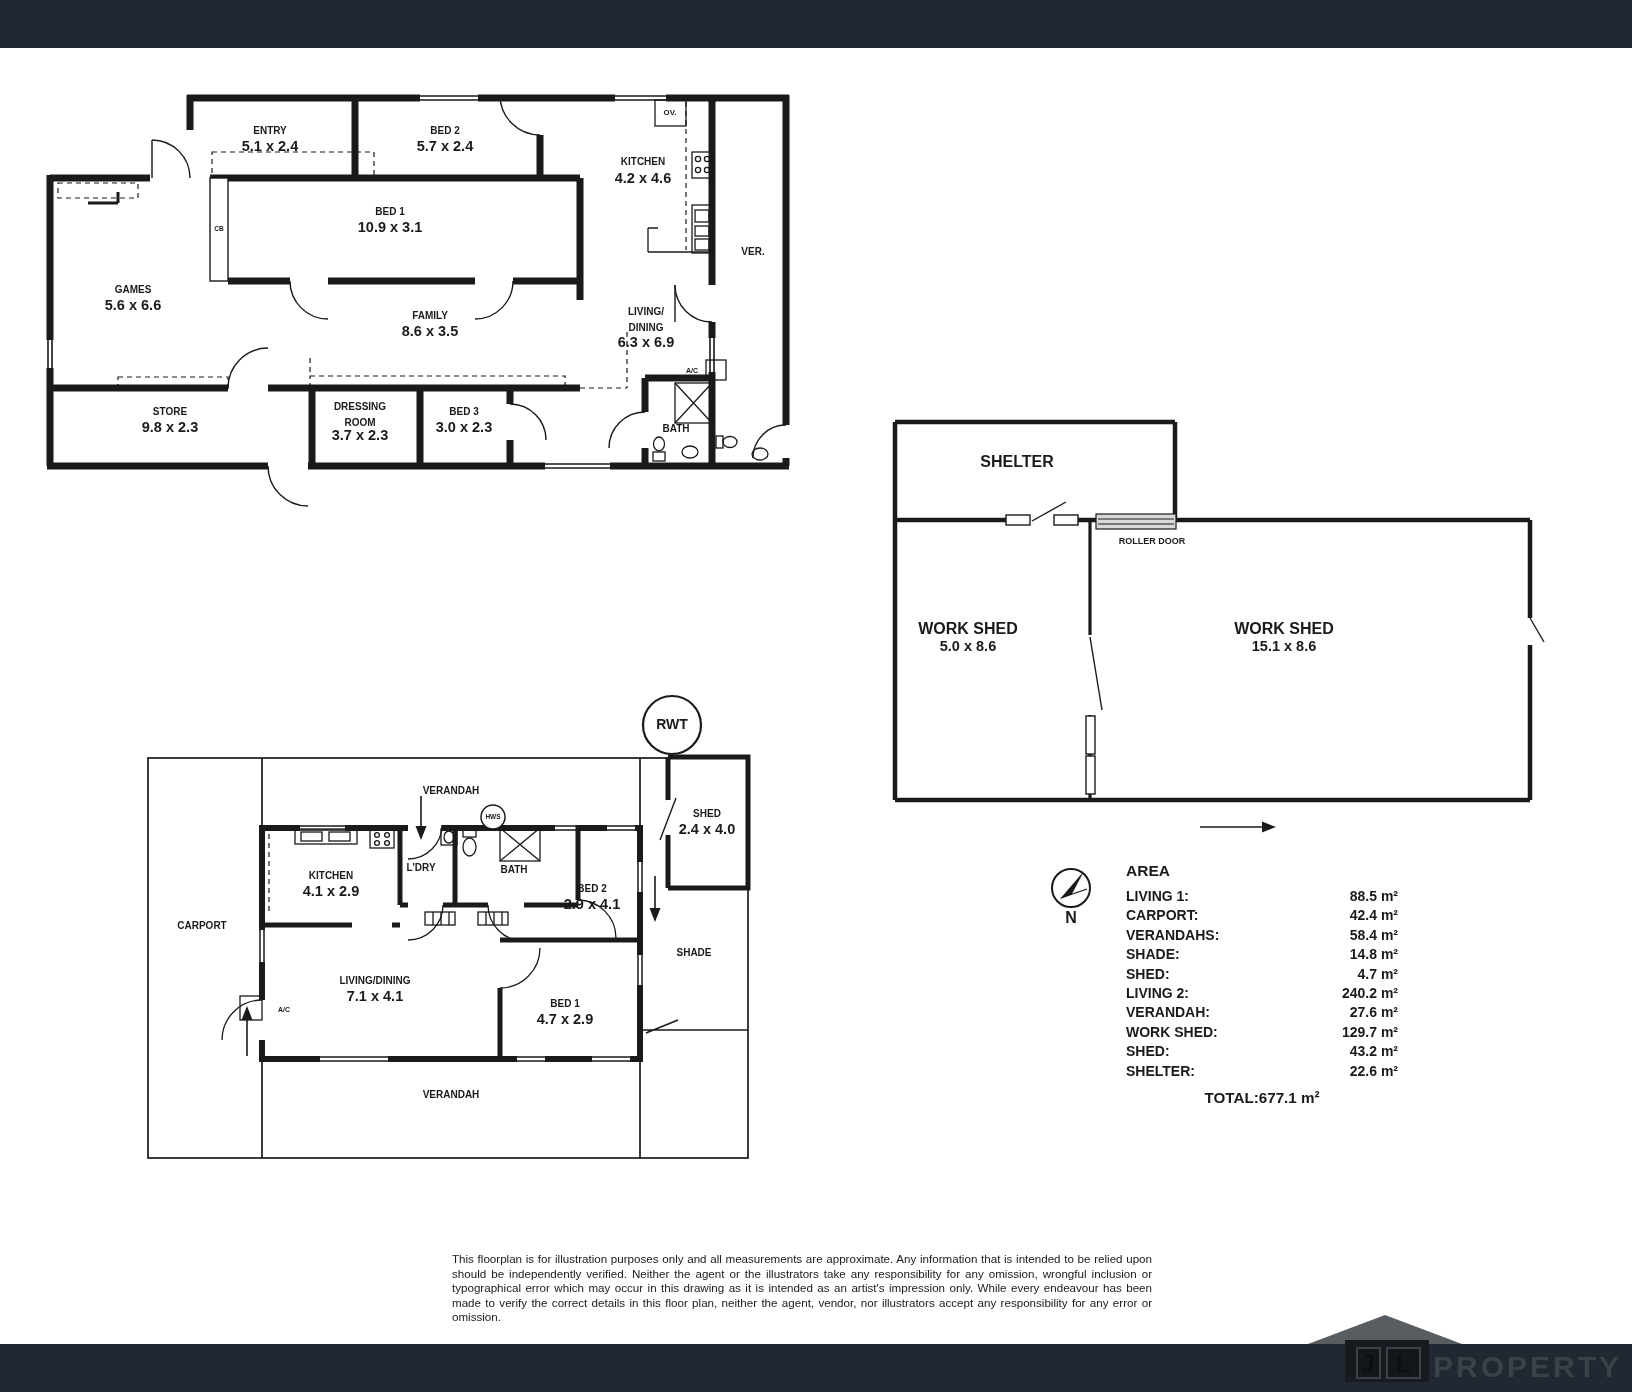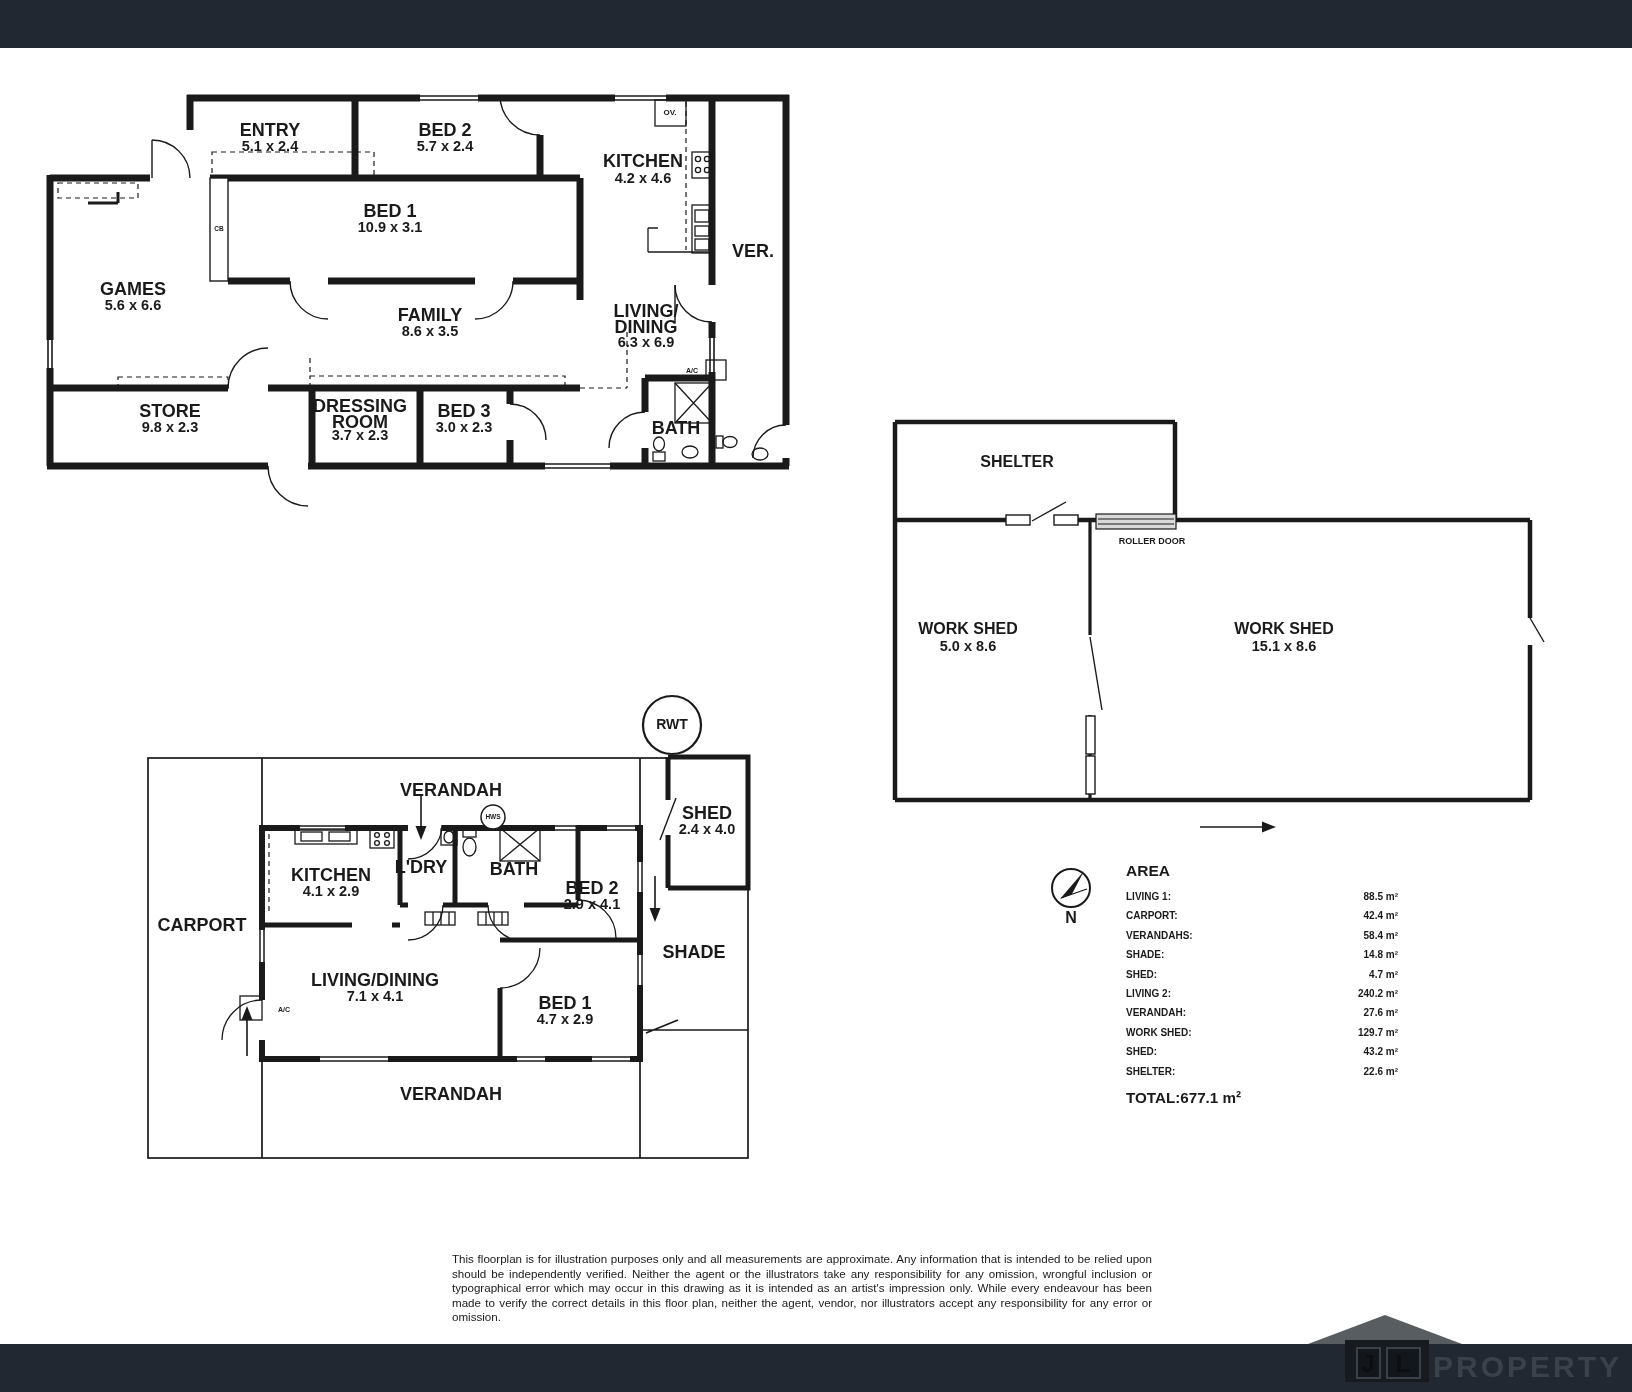--- a/index.html
+++ b/index.html
@@ -3,32 +3,32 @@
 <meta charset="utf-8">
 <style>
   html,body{margin:0;padding:0;background:#e8e8e8;}
   #canvas{position:relative;width:1632px;height:1392px;background:#ffffff;overflow:hidden;
           font-family:"Liberation Sans","DejaVu Sans",sans-serif;color:#1a1a1a;}
   .bar{position:absolute;left:0;width:1632px;height:48px;}
   #topbar{top:0;}
   #botbar{top:1344px;}
   #linework{position:absolute;left:0;top:0;}
   .lbl{position:absolute;transform:translate(-50%,-50%);white-space:pre-line;text-align:center;
-       font-weight:700;font-size:18px;line-height:15.5px;color:#1a1a1a;}
+       font-weight:700;font-size:10px;line-height:15.5px;color:#1a1a1a;}
   .dim{font-size:14.5px;}
   .sm8{font-weight:700;font-size:8px;line-height:8px;text-align:right;}
   .sm7{font-weight:700;font-size:7px;line-height:7px;}
   .sm65{font-weight:700;font-size:6.5px;line-height:6.5px;}
   .sm9{font-weight:700;font-size:9px;line-height:9px;padding-left:32px;}
   .big{font-size:16px;}
   .rwt{font-size:14px;}
   #area-block{position:absolute;left:1126px;top:862px;width:272px;}
   #area-title{font-weight:700;font-size:15.5px;margin-bottom:7px;}
-  .area-row{display:flex;justify-content:space-between;font-weight:700;font-size:10px;line-height:19.4px;}
-  .area-total{display:flex;justify-content:flex-start;font-weight:700;font-size:15.2px;margin-top:8px;}
+  .area-row{display:flex;justify-content:space-between;font-weight:700;font-size:14px;line-height:19.4px;}
+  .area-total{display:flex;justify-content:center;font-weight:700;font-size:15.2px;margin-top:8px;}
   #compass-n{position:absolute;left:1071px;top:918px;transform:translate(-50%,-50%);
              font-weight:800;font-size:16px;}
   #disclaimer{position:absolute;left:436px;top:1252px;width:700px;font-size:11.6px;
               line-height:14.6px;text-align:justify;color:#191919;margin-left:16px;}
   #logo{position:absolute;left:1290px;top:1300px;}
 </style>
 </head>
 <body>
 
 <div id="canvas">

